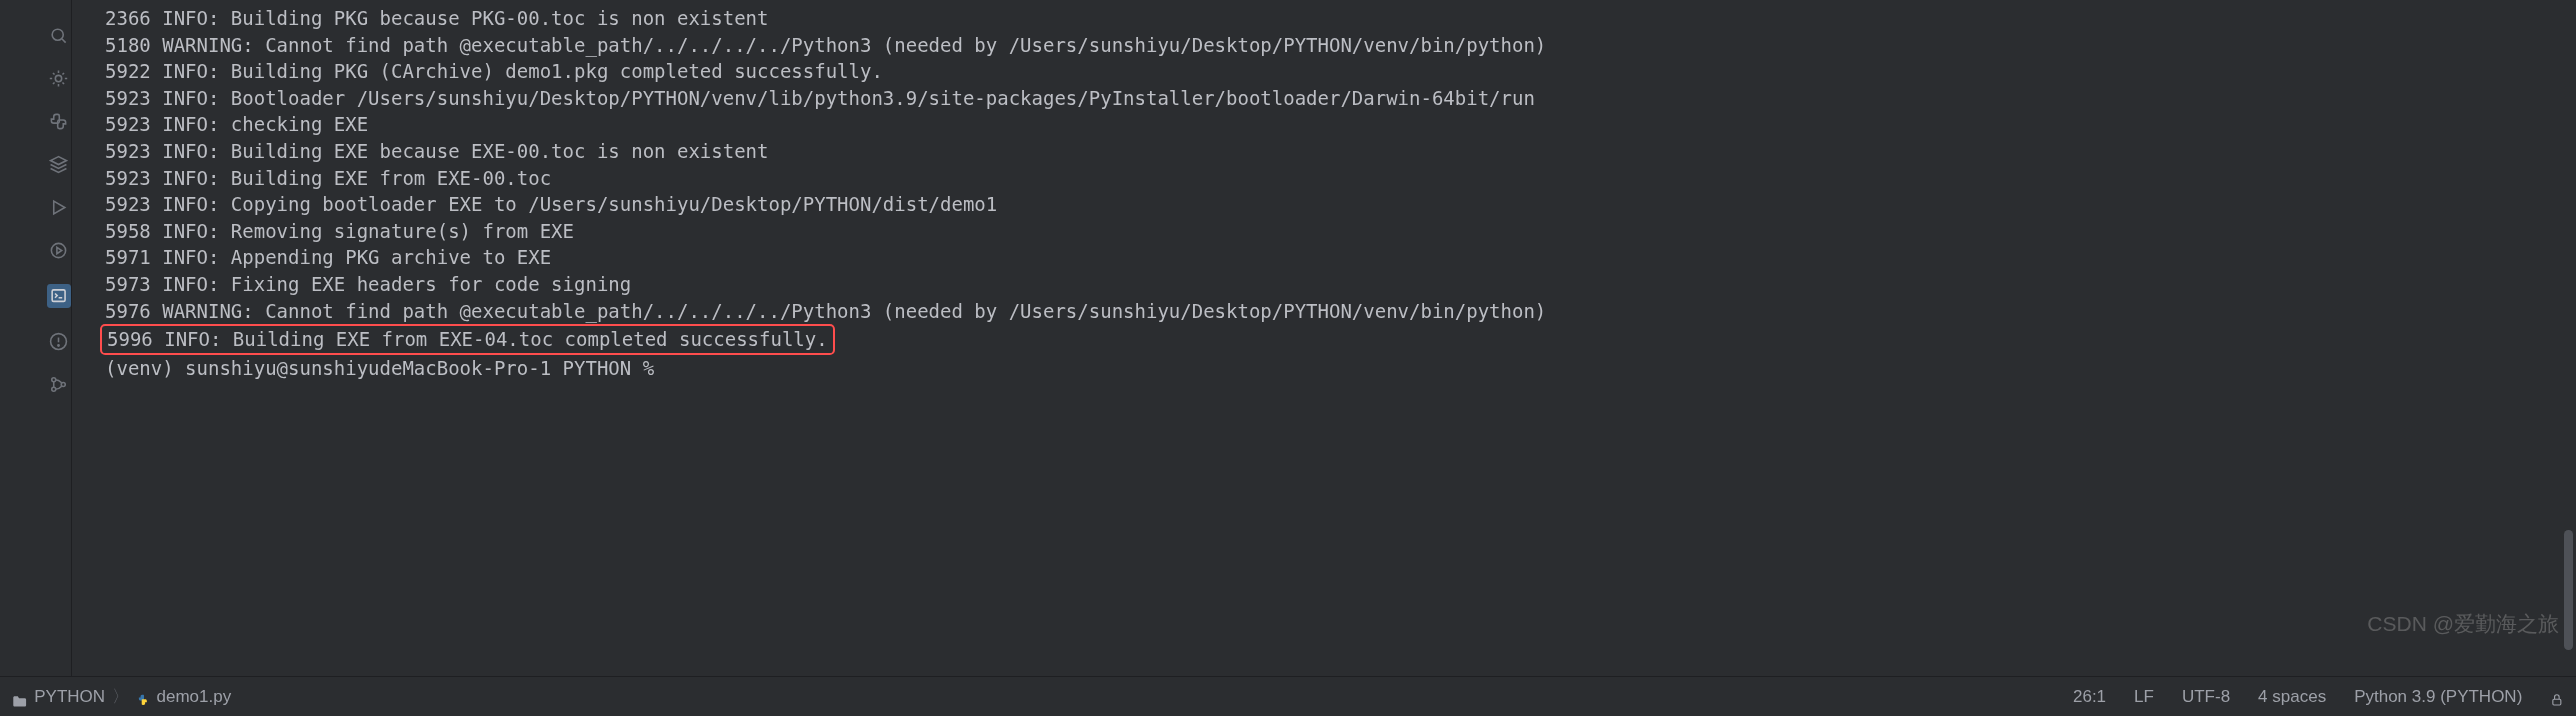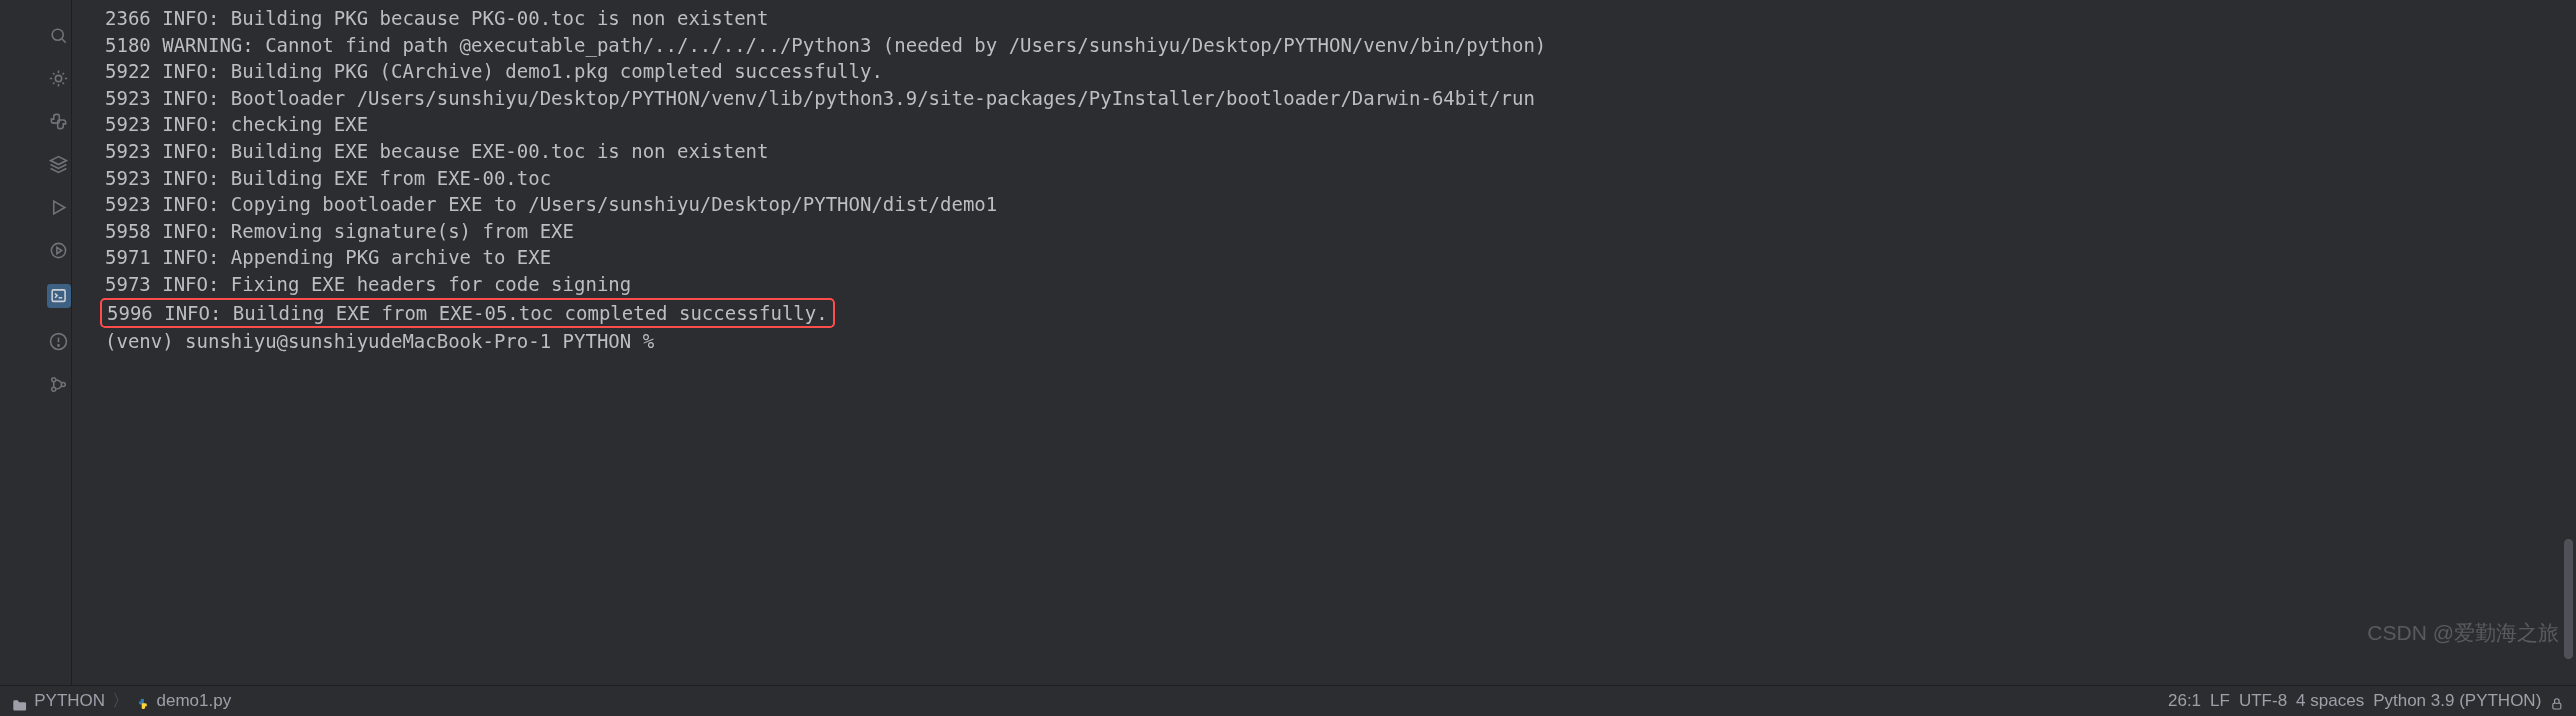--- a/index.html
+++ b/index.html
@@ -76,21 +76,21 @@
     .scrollbar-thumb {
       position: absolute;
       right: 0;
       bottom: 26px;
       width: 8.6px;
       height: 120px;
       background: #4e5157;
       border-radius: 4.3px;
     }
     .statusbar {
-      height: 31px;
+      height: 40px;
       background: #2b2d30;
       border-top: 0.9px solid #1e1f22;
       display: flex;
       align-items: center;
       padding: 0 12px;
       font-size: 17px;
       color: #9da0a8;
       font-family: -apple-system, 'Segoe UI', sans-serif;
     }
     .breadcrumb {
@@ -106,21 +106,21 @@
     }
     .py-icon {
       width: 13.7px;
       height: 13.7px;
       display: inline-block;
     }
     .status-right {
       margin-left: auto;
       display: flex;
       align-items: center;
-      gap: 9px;
+      gap: 28px;
     }
     .watermark {
       position: absolute;
       right: 17px;
       bottom: 38px;
       color: #888;
       font-size: 21px;
       opacity: 0.5;
       font-family: sans-serif;
     }
@@ -200,21 +200,22 @@
     <div class="terminal-line">5180 WARNING: Cannot find path @executable_path/../../../../Python3 (needed by /Users/sunshiyu/Desktop/PYTHON/venv/bin/python)</div>
     <div class="terminal-line">5922 INFO: Building PKG (CArchive) demo1.pkg completed successfully.</div>
     <div class="terminal-line">5923 INFO: Bootloader /Users/sunshiyu/Desktop/PYTHON/venv/lib/python3.9/site-packages/PyInstaller/bootloader/Darwin-64bit/run</div>
     <div class="terminal-line">5923 INFO: checking EXE</div>
     <div class="terminal-line">5923 INFO: Building EXE because EXE-00.toc is non existent</div>
     <div class="terminal-line">5923 INFO: Building EXE from EXE-00.toc</div>
     <div class="terminal-line">5923 INFO: Copying bootloader EXE to /Users/sunshiyu/Desktop/PYTHON/dist/demo1</div>
     <div class="terminal-line">5958 INFO: Removing signature(s) from EXE</div>
     <div class="terminal-line">5971 INFO: Appending PKG archive to EXE</div>
     <div class="terminal-line">5973 INFO: Fixing EXE headers for code signing</div>
-    <div><span class="terminal-line highlighted-line">5996 INFO: Building EXE from EXE-05.toc completed successfully.</span></div>
+    <div class="terminal-line">5976 WARNING: Cannot find path @executable_path/../../../../Python3 (needed by /Users/sunshiyu/Desktop/PYTHON/venv/bin/python)</div>
+    <div><span class="terminal-line highlighted-line">5996 INFO: Building EXE from EXE-04.toc completed successfully.</span></div>
     <div class="terminal-line">(venv) sunshiyu@sunshiyudeMacBook-Pro-1 PYTHON % </div>
 
     <div class="scrollbar-track">
       <div class="scrollbar-thumb"></div>
     </div>
     <div class="watermark">CSDN @爱勤海之旅</div>
   </div>
 </div>
 
 <div class="statusbar">

